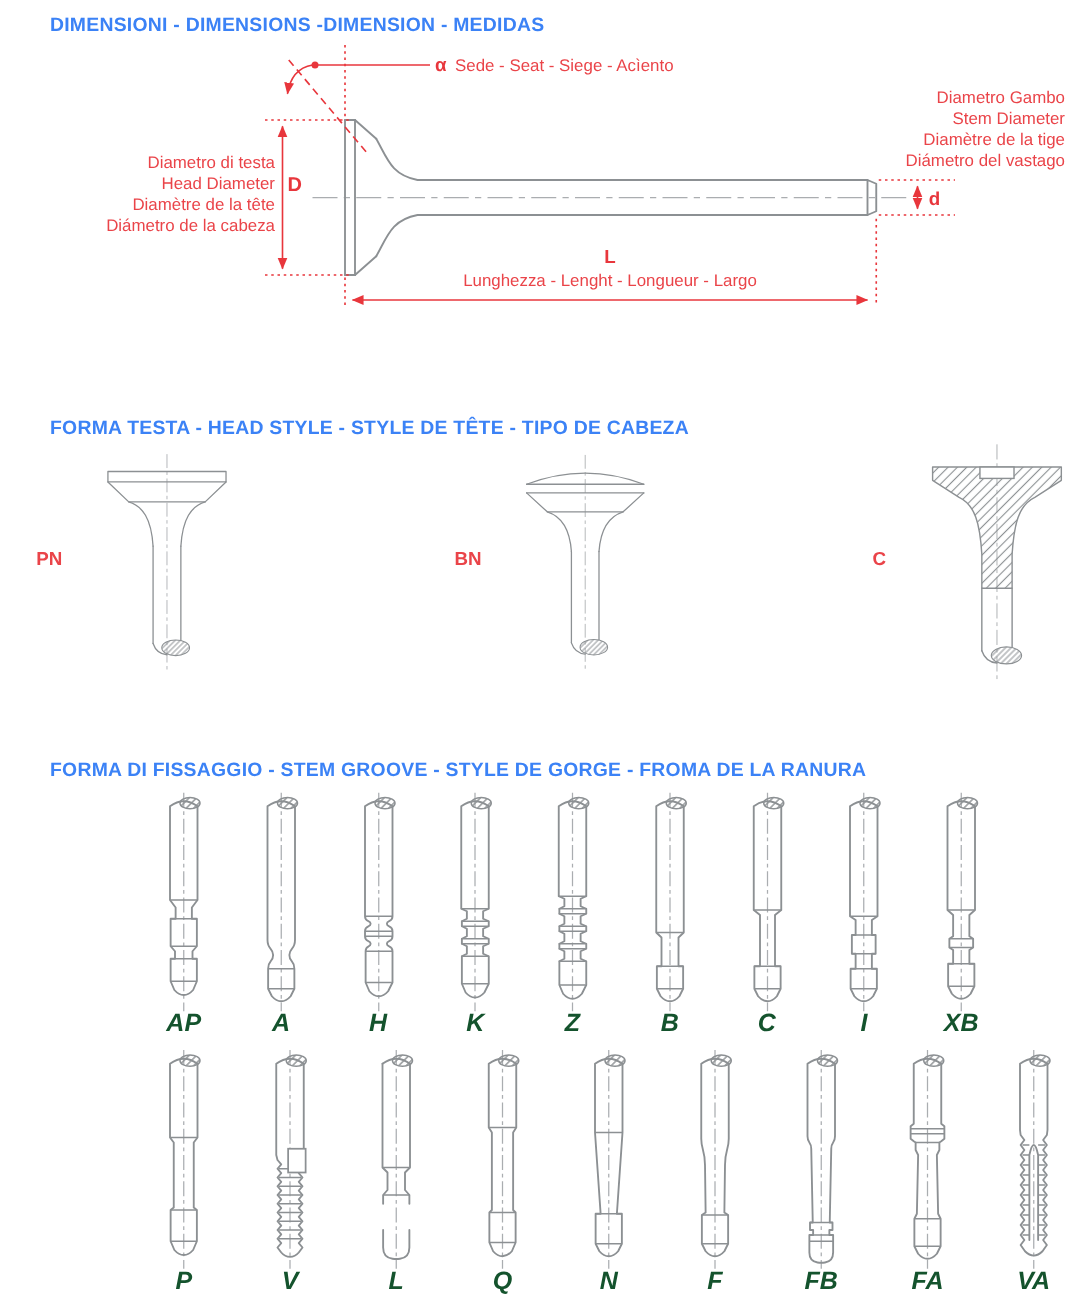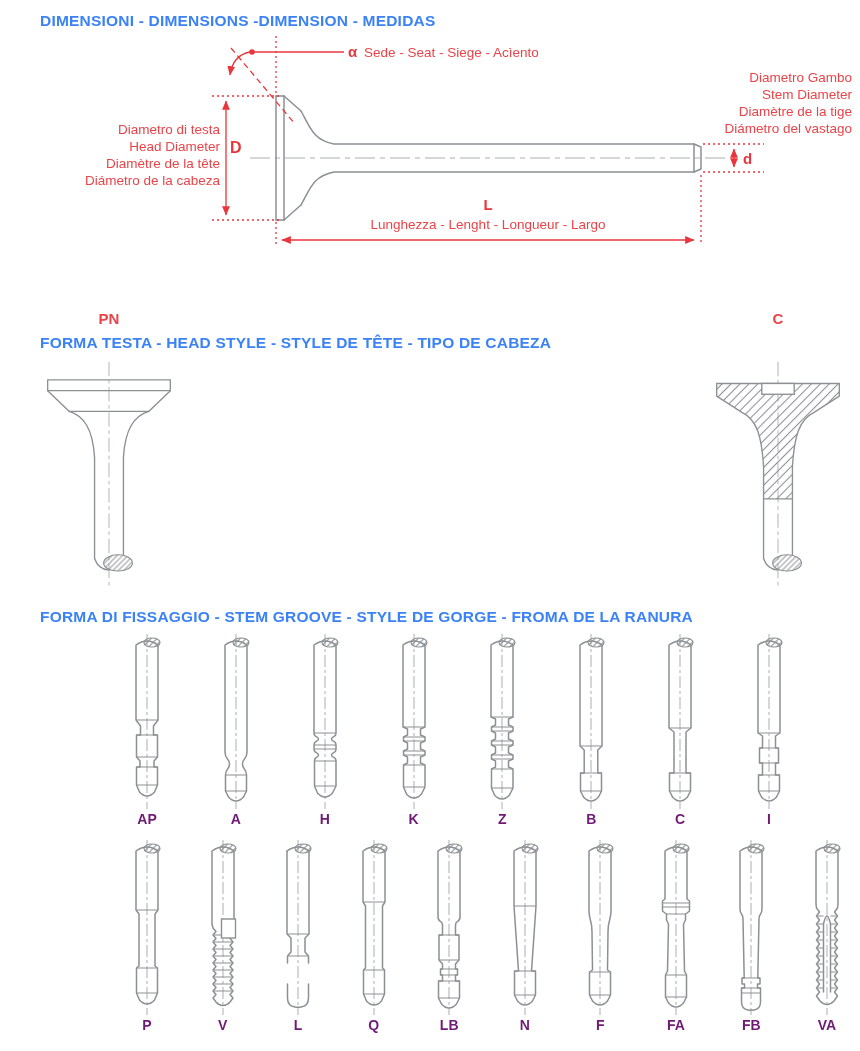--- a/index.html
+++ b/index.html
@@ -17,34 +17,35 @@
   #title-headstyle{top:288px;margin-top:46px;}
   #title-stemgroove{top:608px;}
 
   #dim-diagram{position:absolute;left:0;top:28px;}
 
   
   #head-row{
     position:absolute;left:29px;top:310px;width:829px;height:280px;
     display:flex;justify-content:space-between;
   }
-  .hfig{width:160px;display:flex;flex-direction:column;align-items:center;gap:28px;}
+  .hfig{width:160px;display:flex;flex-direction:row;align-items:center;gap:28px;}
   .hlabel{
     font-size:15px;font-weight:bold;color:#ea4449;height:18px;line-height:18px;
     margin-bottom:4px;
   }
 
   
   .stem-row{position:absolute;display:flex;justify-content:space-between;}
   #stem-row1{left:114px;top:634px;width:688px;}
   #stem-row2{left:114px;top:840px;width:746px;}
   .sfig{width:66px;display:flex;flex-direction:column;align-items:center;}
   .slabel{
-    font-size:14px;font-weight:bold;color:#701a75;height:17px;line-height:17px;
+    font-size:20px;font-weight:bold;color:#14532d;height:17px;line-height:17px;
     margin-top:1px;
+    font-style:italic;
   }
 
   svg{display:block;}
   .g{stroke:#8c9093;stroke-width:1.5;fill:none;stroke-linejoin:round;stroke-linecap:round;}
   .gt{stroke:#8c9093;stroke-width:1.1;fill:none;}
   .cl{stroke:#aaadb0;stroke-width:1;fill:none;}
   .r{stroke:#e8363c;stroke-width:1.3;fill:none;}
   .rtxt{fill:#ea4449;font-size:13.5px;font-family:"Liberation Sans","DejaVu Sans",sans-serif;}
   .rbold{fill:#e8363c;font-weight:bold;font-family:"Liberation Sans","DejaVu Sans",sans-serif;}
   .hatchfill{fill:url(#ht);stroke:#8c9093;stroke-width:1.5;stroke-linejoin:round;}
@@ -140,20 +141,35 @@
         <path d="M12,22 H148 M12,34 H148 M12,22 V34 M148,22 V34"></path>
         <path d="M12,34 L36,57 M148,34 L124,57 M36,57 H124"></path>
         <path d="M36,57 C52,62 62,76 64,108 M124,57 C108,62 98,76 96,108"></path>
         <path d="M64,108 V220 M96,108 V216"></path>
         <path d="M64,220 Q68,232 80,233"></path>
       </g>
       <ellipse class="hatchtip" cx="90" cy="225" rx="16" ry="9"></ellipse>
     </svg>
   </div>
 
+  <div class="hfig">
+    <div class="hlabel">BN</div>
+    <svg width="160" height="255" viewBox="0 0 160 255">
+      <path class="cl" d="M80,2 V252" stroke-dasharray="16 4 4 4"></path>
+      <g class="g">
+        <path d="M12,36 Q80,10 148,36"></path>
+        <path d="M12,36 H148 M12,46 H148"></path>
+        <path d="M12,46 L36,68 M148,46 L124,68 M36,68 H124"></path>
+        <path d="M36,68 C52,73 62,86 64,114 M124,68 C108,73 98,86 96,114"></path>
+        <path d="M64,114 V220 M96,114 V216"></path>
+        <path d="M64,220 Q68,232 80,233"></path>
+      </g>
+      <ellipse class="hatchtip" cx="90" cy="225" rx="16" ry="9"></ellipse>
+    </svg>
+  </div>
 
 
   <div class="hfig">
     <div class="hlabel">C</div>
     <svg width="160" height="255" viewBox="0 0 160 255">
       <path class="cl" d="M80,2 V252" stroke-dasharray="16 4 4 4"></path>
       <path class="hatchfill" d="M12,26 L148,26 L148,40 L120,58 C103,66 98,86 96,118 L96,154 L64,154 L64,118 C62,86 57,66 40,58 L12,40 Z"></path>
       <rect x="62" y="26" width="36" height="12" fill="#ffffff" stroke="#8c9093" stroke-width="1.5"></rect>
       <g class="g">
         <path d="M64,154 V220 M96,154 V216"></path>
@@ -242,20 +258,29 @@
   <div class="sfig">
     <svg width="60" height="176" viewBox="0 0 60 176">
       <path class="cl" d="M30,0 V175" stroke-dasharray="12 3 3 3"></path>
       <path class="g" d="M19,11 Q30,3 41,11 L41,99 L36.5,102 L36.5,114 L39.5,114 L39.5,129 L36.5,129 L36.5,141 L40.5,141 L40.5,157 L37.5,163 Q34,167 30,167 Q26,167 22.5,163 L19.5,157 L19.5,141 L23.5,141 L23.5,129 L20.5,129 L20.5,114 L23.5,114 L23.5,102 L19,99 L19,11 Z"></path>
       <path class="gt" d="M19,99 H41 M20.5,114 H39.5 M20.5,129 H39.5 M19.5,141 H40.5 M19.5,157 H40.5"></path>
       <ellipse class="hatchtip" cx="35" cy="8.5" rx="8" ry="4.5"></ellipse>
     </svg>
     <div class="slabel">I</div>
   </div>
 
+  <div class="sfig">
+    <svg width="60" height="176" viewBox="0 0 60 176">
+      <path class="cl" d="M30,0 V175" stroke-dasharray="12 3 3 3"></path>
+      <path class="g" d="M19,11 Q30,3 41,11 L41,94 L36.5,98 L36.5,115 L39.5,117 L39.5,124 L36.5,126 L36.5,137 L40.5,137 L40.5,155 L37.5,161 Q34,165 30,165 Q26,165 22.5,161 L19.5,155 L19.5,137 L23.5,137 L23.5,126 L20.5,124 L20.5,117 L23.5,115 L23.5,98 L19,94 L19,11 Z"></path>
+      <path class="gt" d="M19,94 H41 M20.5,117 H39.5 M20.5,124 H39.5 M19.5,137 H40.5 M19.5,155 H40.5"></path>
+      <ellipse class="hatchtip" cx="35" cy="8.5" rx="8" ry="4.5"></ellipse>
+    </svg>
+    <div class="slabel">XB</div>
+  </div>
 
 </div>
 
 <div class="stem-row" id="stem-row2">
 
   <div class="sfig">
     <svg width="60" height="176" viewBox="0 0 60 176">
       <path class="cl" d="M30,0 V175" stroke-dasharray="12 3 3 3"></path>
       <path class="g" d="M19,11 Q30,3 41,11 L41,70 L38,74 L38,126 L40.5,128 L40.5,153 L37.5,160 Q34,164 30,164 Q26,164 22.5,160 L19.5,153 L19.5,128 L22,126 L22,74 L19,70 L19,11 Z"></path>
       <path class="gt" d="M19,70 H41 M19.5,128 H40.5 M19.5,153 H40.5"></path>
@@ -292,29 +317,20 @@
     <svg width="60" height="176" viewBox="0 0 60 176">
       <path class="cl" d="M30,0 V175" stroke-dasharray="12 3 3 3"></path>
       <path class="g" d="M19,11 Q30,3 41,11 L41,62 L38.5,66 L38.5,128 L40.5,130 L40.5,154 L37.5,161 Q34,165 30,165 Q26,165 22.5,161 L19.5,154 L19.5,130 L21.5,128 L21.5,66 L19,62 L19,11 Z"></path>
       <path class="gt" d="M19,62 H41 M19.5,130 H40.5 M19.5,154 H40.5"></path>
       <ellipse class="hatchtip" cx="35" cy="8.5" rx="8" ry="4.5"></ellipse>
     </svg>
     <div class="slabel">Q</div>
   </div>
 
 
-  <div class="sfig">
-    <svg width="60" height="176" viewBox="0 0 60 176">
-      <path class="cl" d="M30,0 V175" stroke-dasharray="12 3 3 3"></path>
-      <path class="g" d="M19,11 Q30,3 41,11 L41,77 C41,83 36.5,80 36.5,85 L36.5,95 L40,95 L40,120 L36.5,124 L36.5,129 L38.5,129 L38.5,135 L36.5,135 L36.5,141 L40.5,141 L40.5,158 L37.5,164 Q34,168 30,168 Q26,168 22.5,164 L19.5,158 L19.5,141 L23.5,141 L23.5,135 L21.5,135 L21.5,129 L23.5,129 L23.5,124 L20,120 L20,95 L23.5,95 L23.5,85 C23.5,80 19,83 19,77 L19,11 Z"></path>
-      <path class="gt" d="M20,95 H40 M20,120 H40 M21.5,129 H38.5 M21.5,135 H38.5 M19.5,141 H40.5 M19.5,158 H40.5"></path>
-      <ellipse class="hatchtip" cx="35" cy="8.5" rx="8" ry="4.5"></ellipse>
-    </svg>
-    <div class="slabel">LB</div>
-  </div>
 
   <div class="sfig">
     <svg width="60" height="176" viewBox="0 0 60 176">
       <path class="cl" d="M30,0 V175" stroke-dasharray="12 3 3 3"></path>
       <path class="g" d="M19,11 Q30,3 41,11 L41,66 L36.5,131 L40.5,131 L40.5,155 L37.5,161 Q34,165 30,165 Q26,165 22.5,161 L19.5,155 L19.5,131 L23.5,131 L19,66 L19,11 Z"></path>
       <path class="gt" d="M19,66 H41 M19.5,131 H40.5 M19.5,155 H40.5"></path>
       <ellipse class="hatchtip" cx="35" cy="8.5" rx="8" ry="4.5"></ellipse>
     </svg>
     <div class="slabel">N</div>
   </div>
@@ -325,35 +341,35 @@
       <path class="g" d="M19,11 Q30,3 41,11 L41,71 C41,80 38,80 38,92 L37.5,130 L40.5,132 L40.5,155 L37.5,161 Q34,165 30,165 Q26,165 22.5,161 L19.5,155 L19.5,132 L22.5,130 L22,92 C22,80 19,80 19,71 L19,11 Z"></path>
       <path class="gt" d="M19.5,132 H40.5 M19.5,155 H40.5"></path>
       <ellipse class="hatchtip" cx="35" cy="8.5" rx="8" ry="4.5"></ellipse>
     </svg>
     <div class="slabel">F</div>
   </div>
 
   <div class="sfig">
     <svg width="60" height="176" viewBox="0 0 60 176">
       <path class="cl" d="M30,0 V175" stroke-dasharray="12 3 3 3"></path>
+      <path class="g" d="M19,11 Q30,3 41,11 L41,69 C41,75 38,73 38,79 L36.8,138 L39,138 L39,144 L36.5,144 L36.5,148 L39.5,148 L39.5,162 Q39.5,169 33,170 Q30,170.5 27,170 Q20.5,169 20.5,162 L20.5,148 L23.5,148 L23.5,144 L21,144 L21,138 L23.2,138 L22,79 C22,73 19,75 19,69 L19,11 Z"></path>
+      <path class="gt" d="M21,138 H39 M20.5,148 H39.5 M20.5,153 H39.5"></path>
+      <ellipse class="hatchtip" cx="35" cy="8.5" rx="8" ry="4.5"></ellipse>
+    </svg>
+    <div class="slabel">FB</div>
+  </div>
+
+  <div class="sfig">
+    <svg width="60" height="176" viewBox="0 0 60 176">
+      <path class="cl" d="M30,0 V175" stroke-dasharray="12 3 3 3"></path>
       <path class="g" d="M19,11 Q30,3 41,11 L41,59 L43.5,61 L43.5,71 L41,73 L39.5,74 L39.5,80 L37.5,84 L38.5,131 L40.5,135 L40.5,157 L37.5,163 Q34,167 30,167 Q26,167 22.5,163 L19.5,157 L19.5,135 L21.5,131 L22.5,84 L20.5,80 L20.5,74 L19,73 L16.5,71 L16.5,61 L19,59 L19,11 Z"></path>
       <path class="gt" d="M16.5,63 H43.5 M16.5,67 H43.5 M20.5,74 H39.5 M19.5,135 H40.5 M19.5,157 H40.5"></path>
       <ellipse class="hatchtip" cx="35" cy="8.5" rx="8" ry="4.5"></ellipse>
     </svg>
     <div class="slabel">FA</div>
-  </div>
-
-  <div class="sfig">
-    <svg width="60" height="176" viewBox="0 0 60 176">
-      <path class="cl" d="M30,0 V175" stroke-dasharray="12 3 3 3"></path>
-      <path class="g" d="M19,11 Q30,3 41,11 L41,69 C41,75 38,73 38,79 L36.8,138 L39,138 L39,144 L36.5,144 L36.5,148 L39.5,148 L39.5,162 Q39.5,169 33,170 Q30,170.5 27,170 Q20.5,169 20.5,162 L20.5,148 L23.5,148 L23.5,144 L21,144 L21,138 L23.2,138 L22,79 C22,73 19,75 19,69 L19,11 Z"></path>
-      <path class="gt" d="M21,138 H39 M20.5,148 H39.5 M20.5,153 H39.5"></path>
-      <ellipse class="hatchtip" cx="35" cy="8.5" rx="8" ry="4.5"></ellipse>
-    </svg>
-    <div class="slabel">FB</div>
   </div>
 
   <div class="sfig">
     <svg width="60" height="176" viewBox="0 0 60 176">
       <path class="cl" d="M30,0 V175" stroke-dasharray="12 3 3 3"></path>
       <path class="g" d="M19,11 Q30,3 41,11 L41,64 L40.5,68 L37.5,72 L40.5,76 L37.5,80 L40.5,84 L37.5,88 L40.5,92 L37.5,96 L40.5,100 L37.5,104 L40.5,108 L37.5,112 L40.5,116 L37.5,120 L40.5,124 L37.5,128 L40.5,132 L37.5,136 L40.5,140 L37.5,144 L40.5,148 L37.5,152 L40.5,156 L37,161 Q33.5,164.5 30,164.5 Q26.5,164.5 23,161 L19.5,156 L22.5,152 L19.5,148 L22.5,144 L19.5,140 L22.5,136 L19.5,132 L22.5,128 L19.5,124 L22.5,120 L19.5,116 L22.5,112 L19.5,108 L22.5,104 L19.5,100 L22.5,96 L19.5,92 L22.5,88 L19.5,84 L22.5,80 L19.5,76 L22.5,72 L19.5,68 L19,64 L19,11 Z"></path>
       <path class="gt" d="M21,76 H26.5 M33.5,76 H39 M21,84 H26.5 M33.5,84 H39 M21,92 H26.5 M33.5,92 H39 M21,100 H26.5 M33.5,100 H39 M21,108 H26.5 M33.5,108 H39 M21,116 H26.5 M33.5,116 H39 M21,124 H26.5 M33.5,124 H39 M21,132 H26.5 M33.5,132 H39 M21,140 H26.5 M33.5,140 H39 M21,148 H26.5 M33.5,148 H39"></path>
       <path class="g" d="M26.5,152 L26.5,84 Q30,68 33.5,84 L33.5,152"></path>
       <ellipse class="hatchtip" cx="35" cy="8.5" rx="8" ry="4.5"></ellipse>
     </svg>

